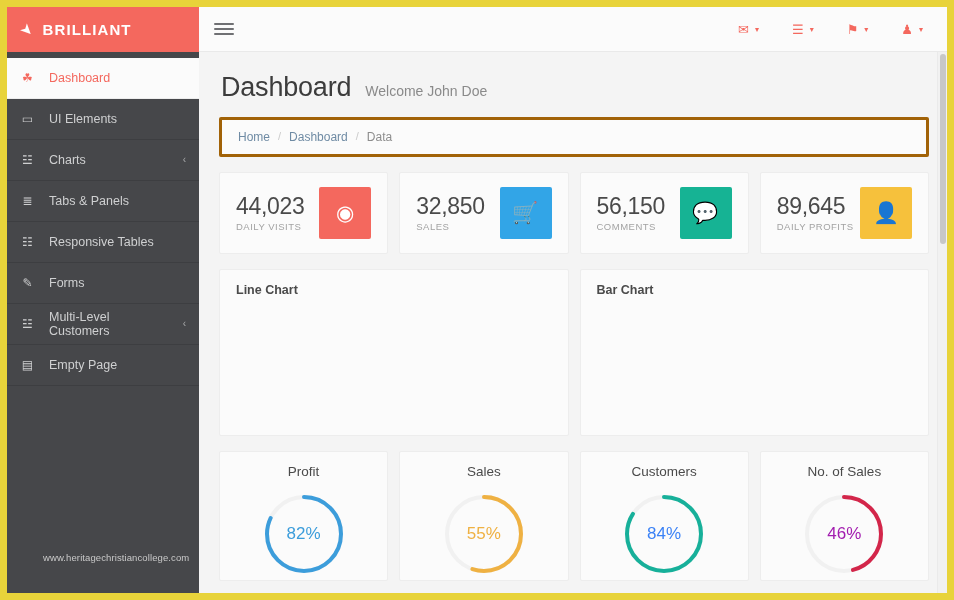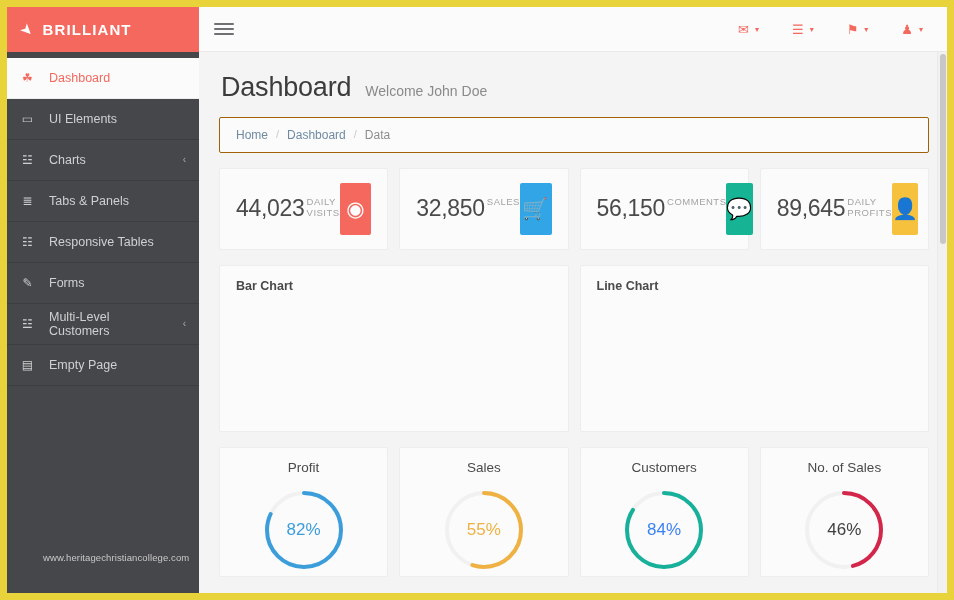--- a/index.html
+++ b/index.html
@@ -134,21 +134,21 @@
     display: flex;
     align-items: baseline;
     gap: 14px;
     padding: 20px 2px 14px 2px;
   }
   .page-title { font-size: 27px; color: #3c3c3c; font-weight: normal; letter-spacing: -0.2px;}
   .page-welcome { font-size: 14px; color: #8a8a8a; }
 
   .breadcrumb {
     background: #fbfbfb;
-    border: 1px solid #a16207;
+    border: 3px solid #a16207;
     border-radius: 2px;
     padding: 10px 16px;
     font-size: 12px;
     display: flex;
     align-items: flex-start;
     gap: 8px;
   }
   .crumb { color: #6f8ba4; cursor: pointer; }
   .crumb.last { color: #8d8d8d; cursor: default; }
   .crumb-sep { color: #cbcbcb; font-size: 11px; }
@@ -160,21 +160,21 @@
   .stat-card {
     background: #fbfbfb;
     border: 1px solid #ededed;
     border-radius: 2px;
     height: 82px;
     display: flex;
     align-items: center;
     justify-content: space-between;
     padding: 0 16px;
   }
-  .stat-text { display: flex; flex-direction: row; gap: 2px; }
+  .stat-text { display: flex; flex-direction: column; gap: 2px; }
   .stat-value { font-size: 23px; color: #4a4a4a; letter-spacing: -0.3px; line-height: 1.1; }
   .stat-label { font-size: 9.5px; color: #a3a3a3; letter-spacing: 0.5px; }
   .stat-icon {
     width: 52px; height: 52px;
     border-radius: 2px;
     display: flex; align-items: center; justify-content: center;
     color: #fff; font-size: 21px;
   }
 
   
@@ -358,27 +358,27 @@
                   <span class="stat-label">DAILY PROFITS</span>
                 </div>
                 <div class="stat-icon" style="background:#f6c13c">👤</div>
               </div>
             </div>
           </div>
 
         <div class="row" id="charts-row">
             <div class="col">
               <div class="panel">
+                <div class="panel-head">Line Chart</div>
+                <div class="panel-body"></div>
+              </div>
+            </div>
+            <div class="col">
+              <div class="panel">
                 <div class="panel-head">Bar Chart</div>
-                <div class="panel-body"></div>
-              </div>
-            </div>
-            <div class="col">
-              <div class="panel">
-                <div class="panel-head">Line Chart</div>
                 <div class="panel-body"></div>
               </div>
             </div>
           </div>
 
         <div class="row" id="gauges-row">
             <div class="col">
               <div class="gauge-card">
                 <div class="gauge-title">Profit</div>
                 <div class="gauge-wrap">
@@ -415,21 +415,21 @@
               </div>
             </div>
             <div class="col">
               <div class="gauge-card">
                 <div class="gauge-title">No. of Sales</div>
                 <div class="gauge-wrap">
                   <svg width="86" height="86" viewBox="0 0 86 86">
                     <circle cx="43" cy="43" r="37" fill="none" stroke="#f1f1f1" stroke-width="4"></circle>
                     <circle cx="43" cy="43" r="37" fill="none" stroke="#d3264a" stroke-width="4" stroke-linecap="round" stroke-dasharray="106.94 232.48"></circle>
                   </svg>
-                  <div class="gauge-label" style="color:#404040">46%</div>
+                  <div class="gauge-label" style="color:#a21caf">46%</div>
                 </div>
               </div>
             </div>
           </div>
 
       </div>
 
       <div class="scrollbar">
         <div class="thumb"></div>
       </div>

